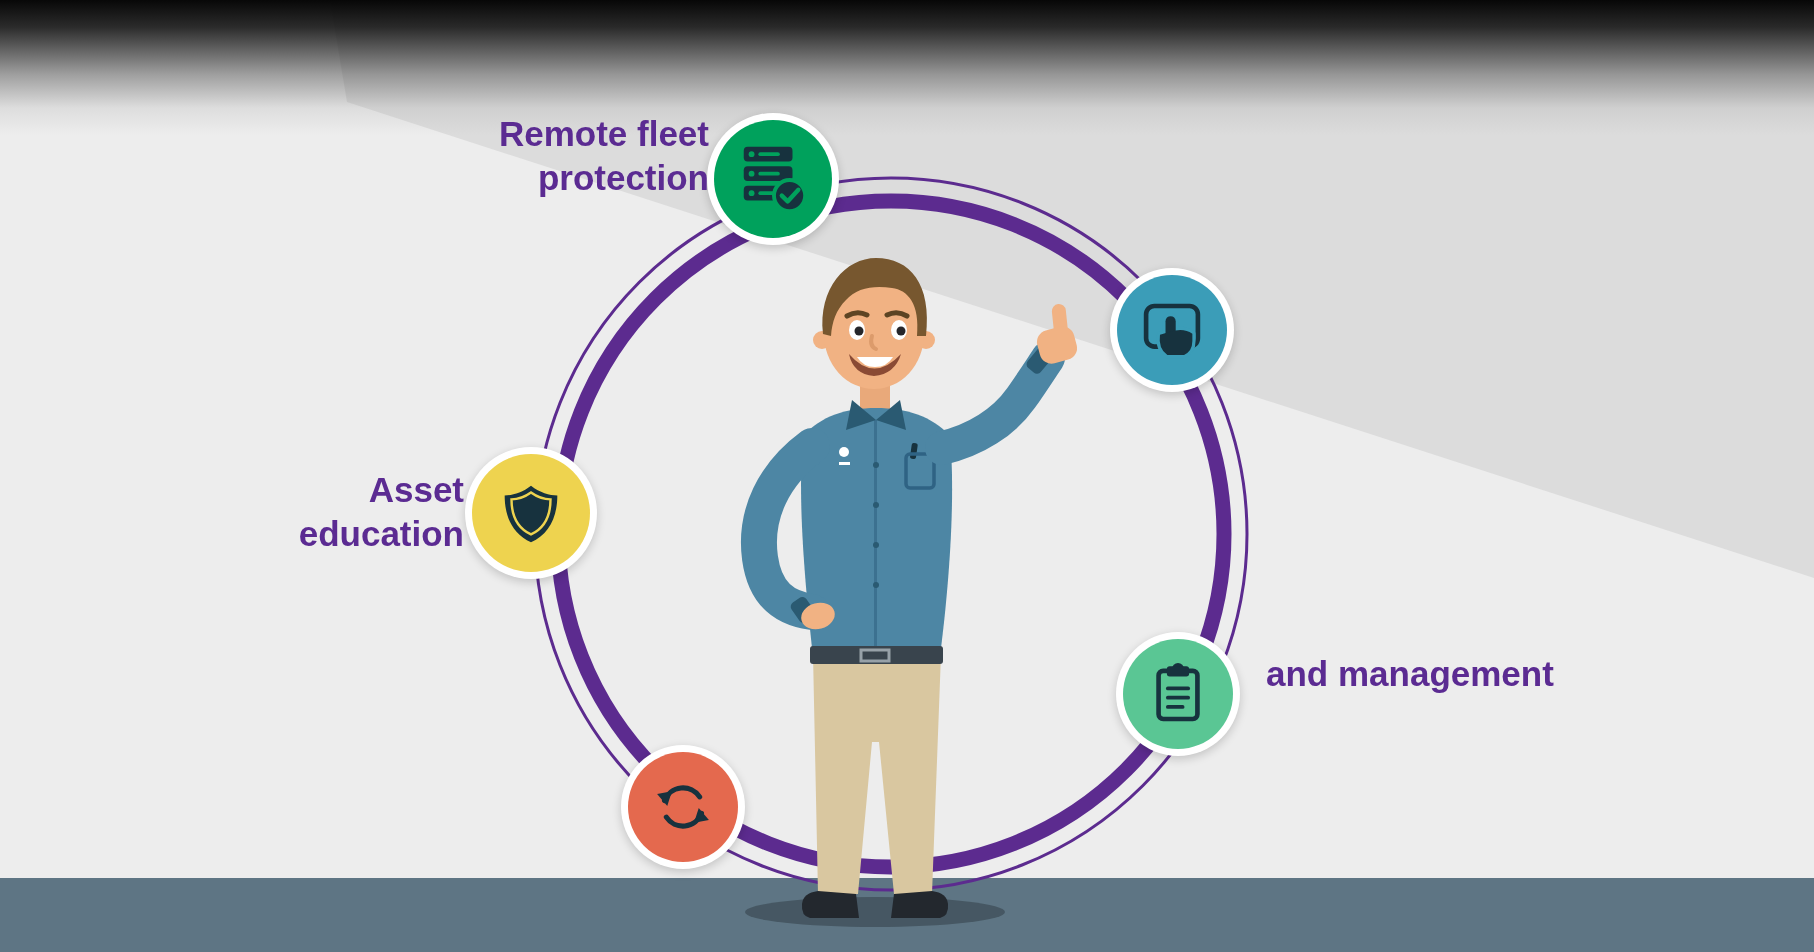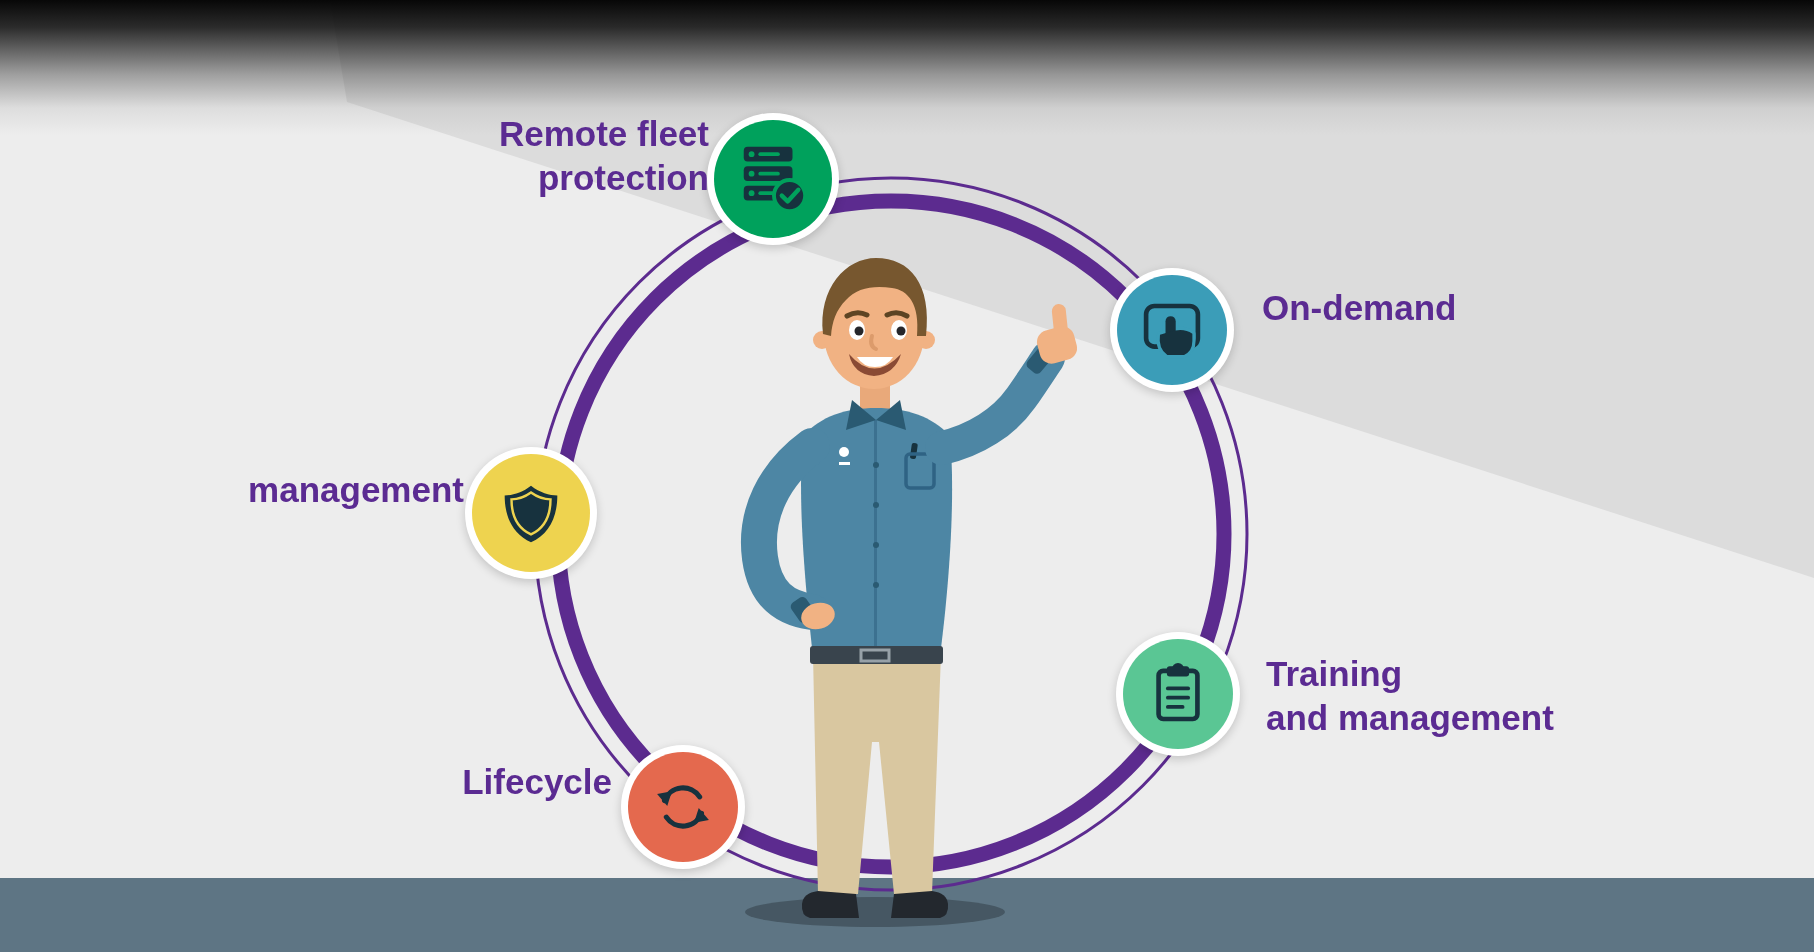--- a/index.html
+++ b/index.html
@@ -173,29 +173,27 @@
       </svg>
     </div>
   </div>
 
   <div class="label right" style="right:1129px;top:112px">
     <div>Remote fleet</div>
     <div>protection</div>
   </div>
 
   <div class="label" style="left:1262px;top:286px">
-    <div>On-demand</div>
   </div>
 
   <div class="label" style="left:1266px;top:652px">
-    <div>Training</div>
     <div>and management</div>
   </div>
 
   <div class="label right" style="right:1226px;top:760px">
-    <div>Lifecycle</div>
   </div>
 
   <div class="label right" style="right:1374px;top:468px">
-    <div>management</div>
+    <div>Asset</div>
+    <div>education</div>
   </div>
 
 </div>
 
 </body></html>

